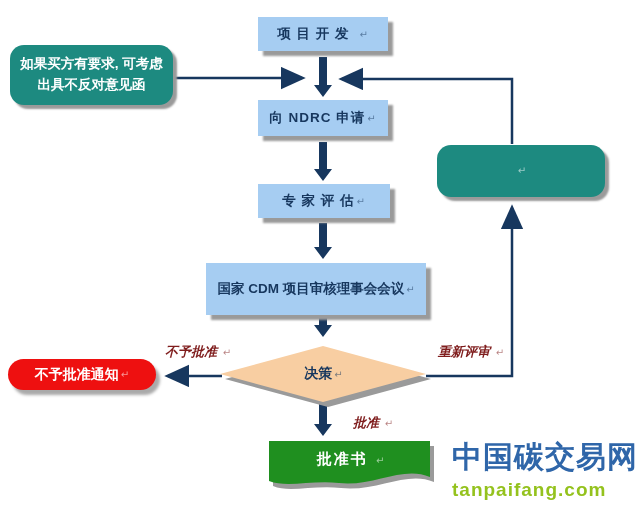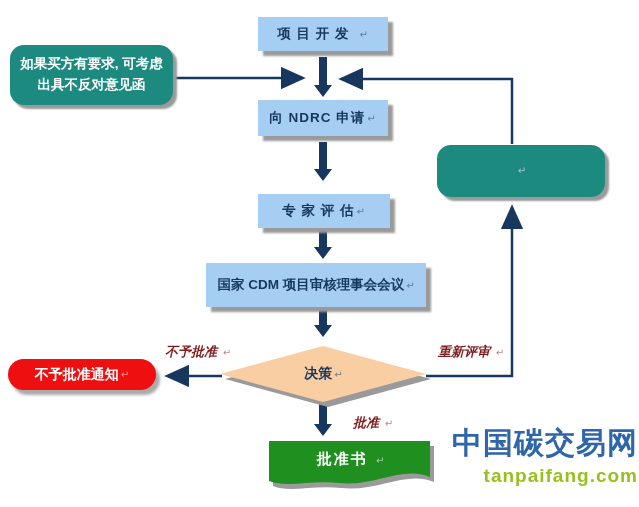--- a/index.html
+++ b/index.html
@@ -15,21 +15,21 @@
            box-shadow:4px 4px 2px #9a9a9a;line-height:1.55;padding:12px 8px;word-break:break-all;}
   .redpill{background:#EE1010;color:#ffffff;font-size:14px;border-radius:20px;
            box-shadow:4px 5px 3px #aaaaaa;}
   .edge-label{position:absolute;z-index:3;color:#7f1d1d;font-weight:bold;font-style:italic;
               font-size:13px;white-space:nowrap;}
   .retmark{font-weight:normal;font-style:normal;font-size:10px;opacity:.55;margin-left:2px;}
   svg.overlay{position:absolute;left:0;top:0;z-index:1;pointer-events:none;}
   .doc-shape{position:absolute;z-index:2;}
   .doc-label{position:absolute;z-index:3;color:#fff;font-weight:bold;font-size:15px;
              letter-spacing:2px;text-align:center;width:100%;top:9px;}
-  #logo{position:absolute;left:452px;top:423px;z-index:3;text-align:right;}
+  #logo{position:absolute;left:452px;top:437px;z-index:3;text-align:left;}
   #logo .cn{color:#2F66A9;font-size:30px;font-weight:900;letter-spacing:1px;
             font-family:"DejaVu Serif","Liberation Serif",serif;white-space:nowrap;}
   #logo .en{color:#94C21D;font-size:19px;font-weight:bold;letter-spacing:1px;margin-top:1px;
             font-family:"Liberation Sans",sans-serif;}
 </style>
 </head>
 <body>
 
 <div id="canvas">
 
@@ -70,26 +70,26 @@
 
   <div class="node bluebox" style="left:258px;top:100px;width:130px;height:36px;">
     <span>向 NDRC 申请</span>
     <span class="retmark">↵</span>
   </div>
 
   <div class="node tealbox" style="left:437px;top:145px;width:168px;height:52px;">
     <span class="retmark">↵</span>
   </div>
 
-  <div class="node bluebox" style="left:258px;top:184px;width:132px;height:34px;margin-top:10px;">
+  <div class="node bluebox" style="left:258px;top:184px;width:132px;height:34px;">
     <span>专 家 评 估</span>
     <span class="retmark">↵</span>
   </div>
 
-  <div class="node bluebox" style="left:206px;top:263px;width:220px;height:44px;letter-spacing:0;">
+  <div class="node bluebox" style="left:206px;top:263px;width:220px;height:52px;letter-spacing:0;">
     <span>国家 CDM 项目审核理事会会议</span>
     <span class="retmark">↵</span>
   </div>
 
   <div class="node" style="left:276px;top:363px;width:95px;height:22px;color:#17375E;font-size:14px;font-weight:bold;">
     <span>决策</span>
     <span class="retmark">↵</span>
   </div>
 
   <div class="node redpill" style="left:8px;top:359px;width:148px;height:31px;">

